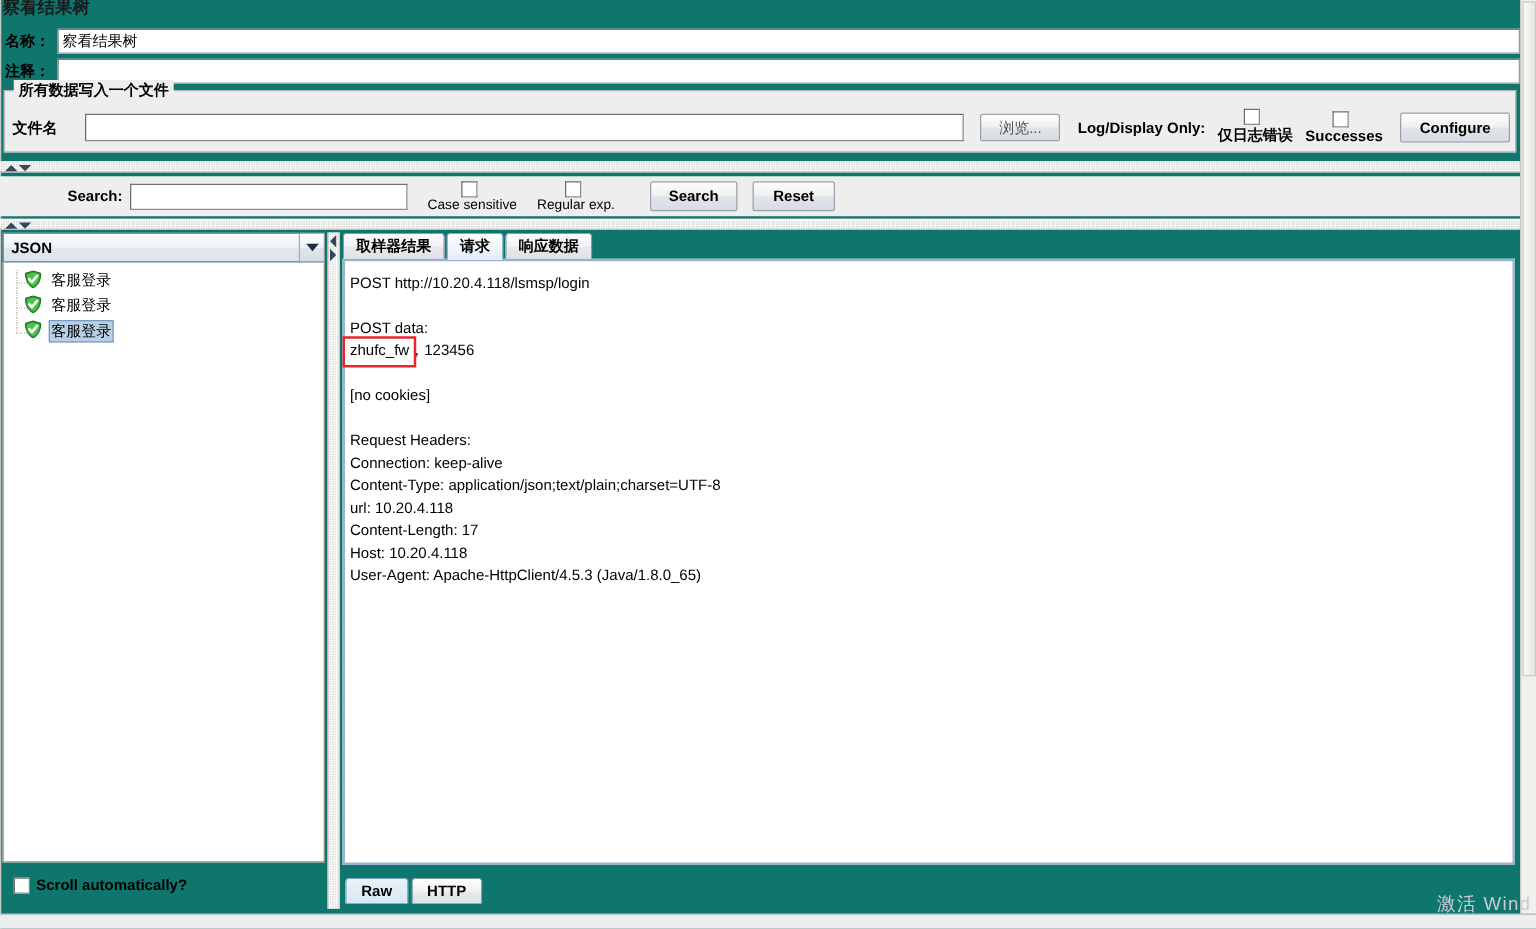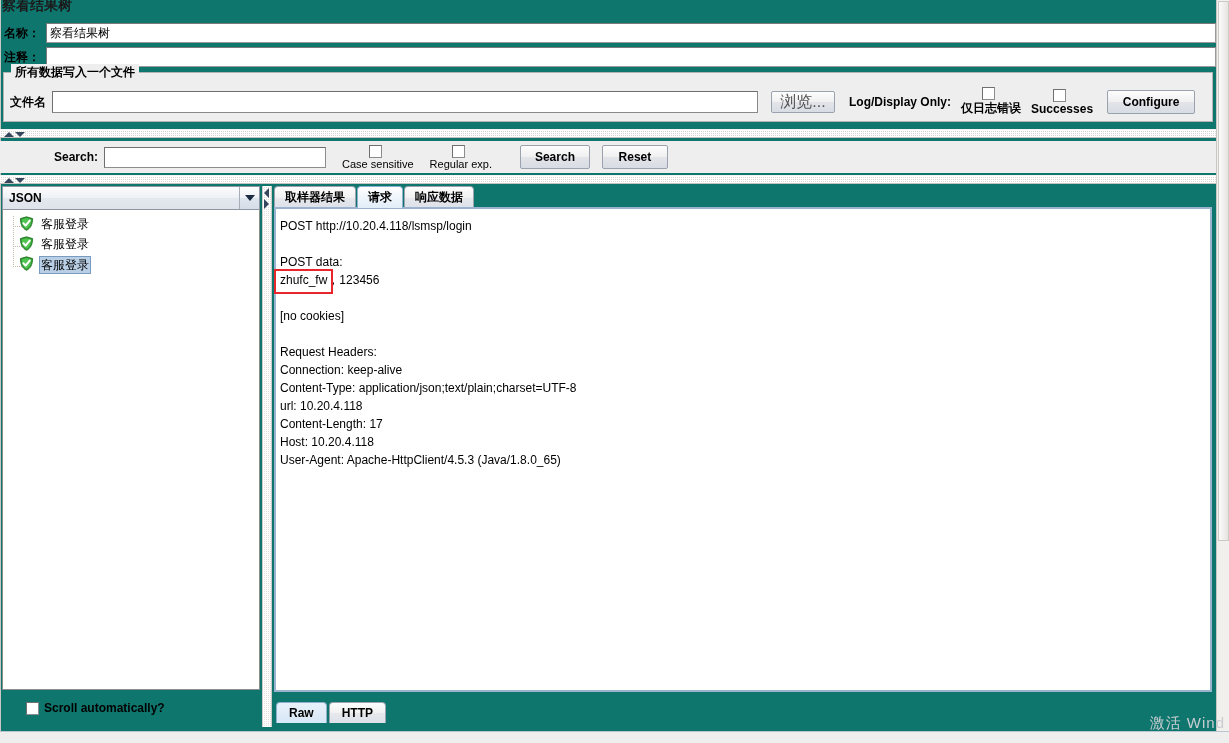--- a/index.html
+++ b/index.html
@@ -89,21 +89,21 @@
     position: absolute;
     left: 4px; top: 16px;
     right: 4px; height: 26px;
     display: flex;
     align-items: center;
     gap: 0px;
   }
   .filename-lbl {
     font-weight: bold;
     font-size: 12px;
-    padding: 0 6px 0 2px;
+    padding: 0 22px 0 2px;
     white-space: nowrap;
   }
   .file-input {
     width: 706px;
     height: 22px;
     background: #ffffff;
     border: 1px solid #898989;
     border-top-color: #6e6e6e;
     border-left-color: #6e6e6e;
   }
@@ -116,21 +116,21 @@
     color: #000;
     padding: 3px 8px;
     white-space: nowrap;
     cursor: default;
     line-height: 14px;
   }
   .btn-browse {
     width: 64px;
     height: 22px;
     margin-left: 13px;
-    font-size: 16px;
+    font-size: 12px;
     font-weight: normal;
     color: #555;
     text-align: center;
     padding: 0;
     line-height: 20px;
   }
   .logdisp-lbl {
     font-weight: bold;
     font-size: 12px;
     margin-left: 14px;
@@ -315,21 +315,21 @@
   .node-label.selected {
     background: #b8cfe5;
     border: 1px solid #7a9bc0;
     padding: 0 1px;
   }
   .scroll-auto {
     position: absolute;
     left: 0; top: 508px;
     width: 258px; height: 28px;
     display: flex; align-items: center;
-    padding-left: 24px;
+    padding-left: 9px;
   }
   .scroll-auto .cb-lbl { font-weight: bold; font-size: 12px; }
 
   
   .vdivider {
     position: absolute;
     left: 262px; top: 0;
     width: 10px; height: 541px;
     background-color: #e2e0dc;
     background-image:

